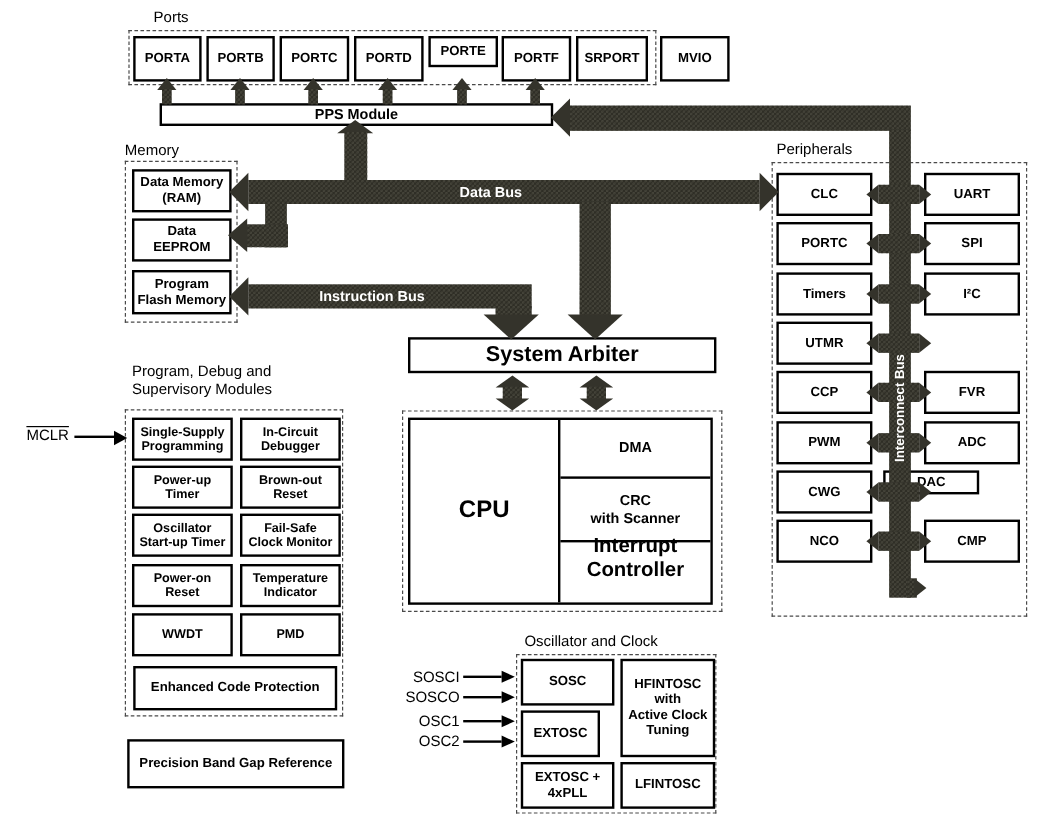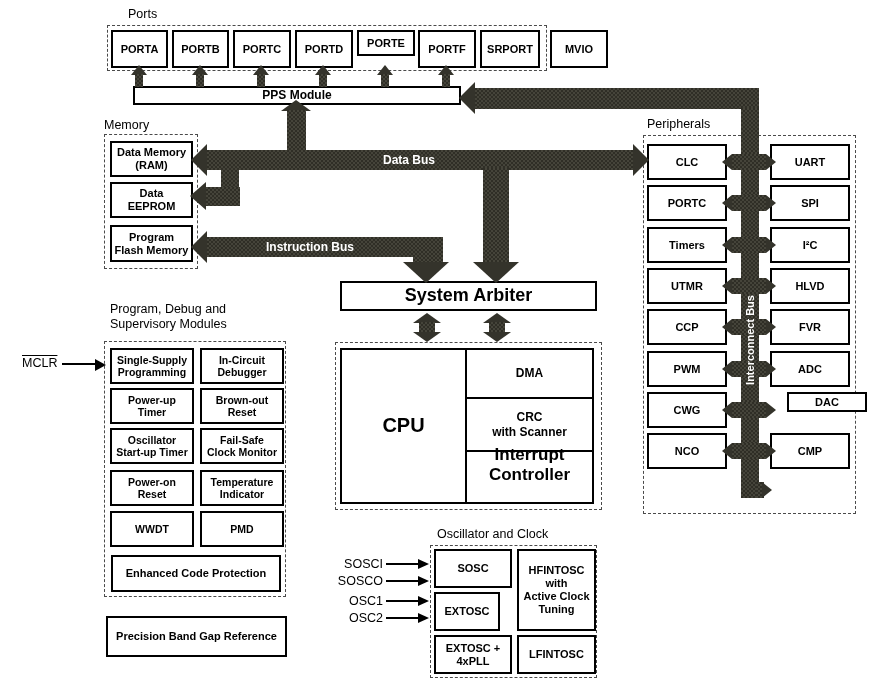--- a/index.html
+++ b/index.html
@@ -122,24 +122,23 @@
   <div class="box" style="left:647px;top:227px;width:80px;height:36px">Timers</div>
   <div class="box" style="left:647px;top:268px;width:80px;height:36px">UTMR</div>
   <div class="box" style="left:647px;top:309px;width:80px;height:36px">CCP</div>
   <div class="box" style="left:647px;top:351px;width:80px;height:36px">PWM</div>
   <div class="box" style="left:647px;top:433px;width:80px;height:36px">NCO</div>
   <div class="box" style="left:647px;top:392px;width:80px;height:36px">CWG</div>
 
   <div class="box" style="left:770px;top:144px;width:80px;height:36px">UART</div>
   <div class="box" style="left:770px;top:185px;width:80px;height:36px">SPI</div>
   <div class="box" style="left:770px;top:227px;width:80px;height:36px">I²C</div>
-  <div class="box" style="left:770px;top:268px;width:80px;height:36px">HLVD</div>
   <div class="box" style="left:770px;top:309px;width:80px;height:36px">FVR</div>
   <div class="box" style="left:770px;top:351px;width:80px;height:36px">ADC</div>
-  <div class="box" style="left:787px;top:392px;width:80px;height:20px">DAC</div>
+  <div class="box" style="left:736px;top:392px;width:80px;height:20px">DAC</div>
   <div class="box" style="left:770px;top:433px;width:80px;height:36px">CMP</div>
 
   <div class="tex" style="left:741px;top:108px;width:18px;height:390px"></div>
   <div class="buslabel" style="left:750px;top:340px;font-size:11px;transform:translate(-50%,-50%) rotate(-90deg)">Interconnect Bus</div>
 
   <div class="tri tlp" style="left:722px;top:154px"></div>
     <div class="tex" style="left:732px;top:154px;width:34px;height:16px"></div>
     <div class="tri trp" style="left:766px;top:154px"></div>
   <div class="tri tlp" style="left:722px;top:195px"></div>
     <div class="tex" style="left:732px;top:195px;width:34px;height:16px"></div>

